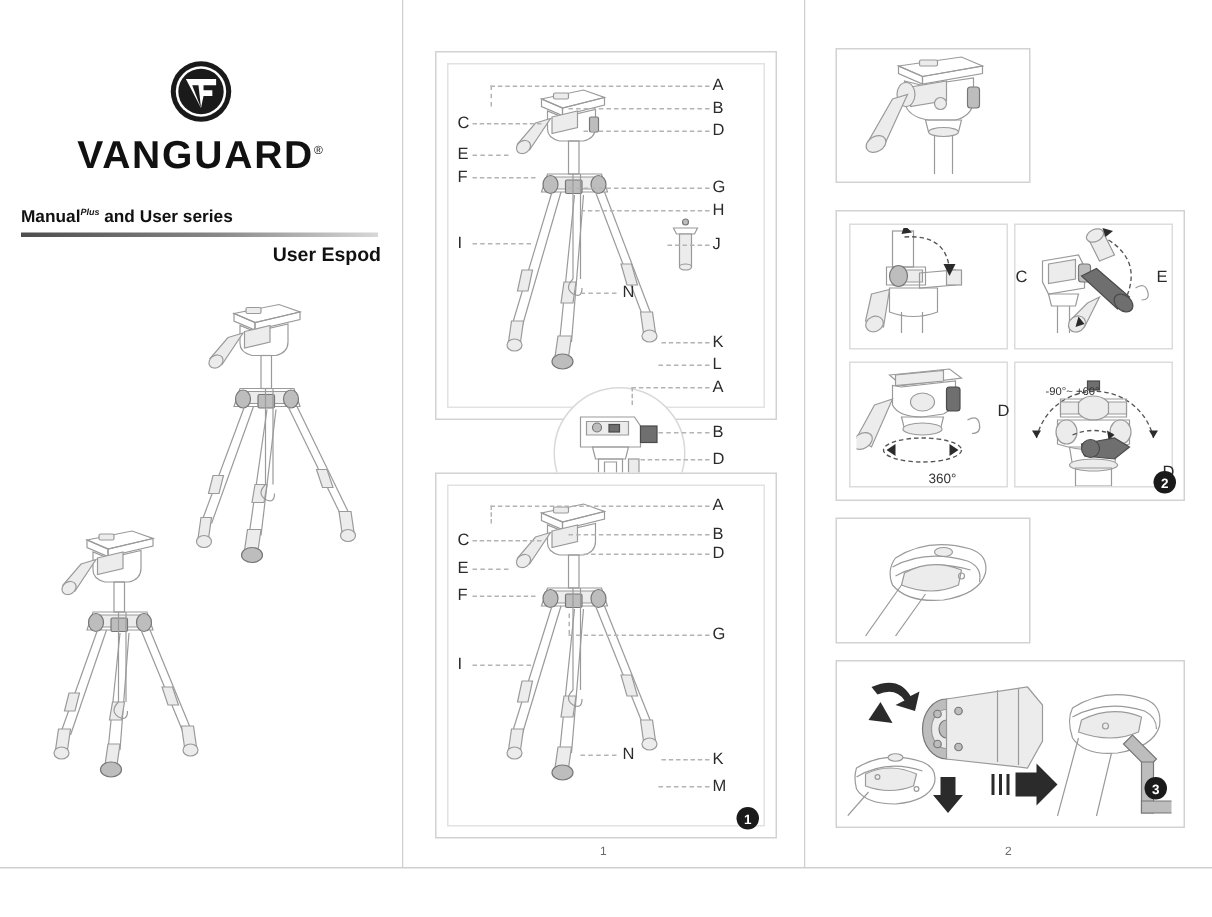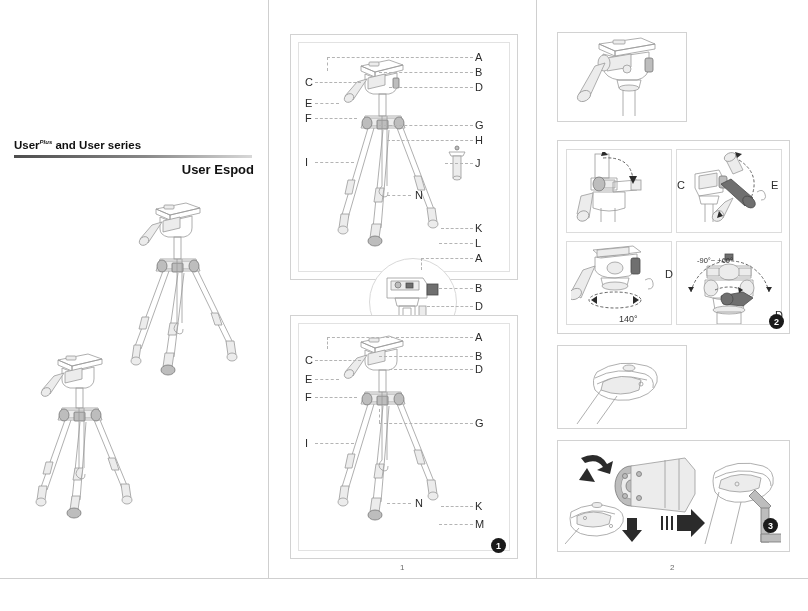--- a/index.html
+++ b/index.html
@@ -108,23 +108,35 @@
   .arrow-d{fill:#2b2b2b;}
   .dash{fill:none;stroke:#555;stroke-width:.9;stroke-dasharray:3 2;}
 </style>
 </head>
 <body>
 
 <div class="viewer">
 
   <div class="page" id="page-cover">
 
+    <div class="logo-wrap">
+      <svg class="logo-mark" viewBox="0 0 100 100">
+        <circle cx="50" cy="50" r="48" fill="#1a1a1a"></circle>
+        <circle cx="50" cy="50" r="40" fill="#fff"></circle>
+        <circle cx="50" cy="50" r="36" fill="#1a1a1a"></circle>
+        <path d="M26 30 L74 30 L74 40 L54 40 L54 48 L68 48 L68 57 L54 57 L50 76 Z" fill="#fff"></path>
+        <path d="M36 40 L50 76 L46 40 Z" fill="#1a1a1a"></path>
+      </svg>
+      <div class="brand">
+        <span>VANGUARD</span><span class="reg">®</span>
+      </div>
+    </div>
 
     <div class="series-line">
-      <span>User</span><sup>Plus</sup><span> and User series</span>
+      <span>Manual</span><sup>Plus</sup><span> and User series</span>
     </div>
     <div class="rule-grad"></div>
     <div class="user-manual">User Espod</div>
 
     <svg class="tripod" id="tripod-big" viewBox="0 0 150 200">
       <g>
 
         <path class="ln" d="M48 14 L78 8 L92 13 L62 20 Z"></path>
         <path class="ln" d="M48 14 L48 19 L62 25 L62 20 Z"></path>
         <path class="ln" d="M62 20 L92 13 L92 18 L62 25 Z"></path>
@@ -466,21 +478,21 @@
       <path class="ln" d="M30 34 L58 34 L56 42 L32 42 Z"></path>
       <ellipse class="fl-l" cx="44" cy="42" rx="13" ry="4"></ellipse>
       <path class="fl-l" d="M12 26 L24 22 L10 54 L0 48 Z"></path>
       <ellipse class="fl-l" cx="4" cy="50" rx="7" ry="5" transform="rotate(-32 4 50)"></ellipse>
       <ellipse class="dash" cx="44" cy="56" rx="26" ry="8"></ellipse>
       <path class="arrow-d" d="M20 56 l6 -4 l0 8 Z"></path>
       <path class="arrow-d" d="M68 56 l-6 -4 l0 8 Z"></path>
       <path class="ln" d="M74 36 q7 -4 8 3 q1 6 -5 6"></path>
     </svg>
     <div class="step-letter" style="left:128px;top:268px">D</div>
-    <div class="dim-label" style="left:82px;top:314px;font-size:9px">140°</div>
+    <div class="dim-label" style="left:82px;top:314px;font-size:9px">360°</div>
 
     <svg style="position:absolute;left:148px;top:252px;width:90px;height:72px" viewBox="0 0 90 72">
       <path class="dash" d="M6 40 A40 40 0 0 1 84 40"></path>
       <path class="arrow-d" d="M6 40 l-3 -5 l6 0 Z"></path>
       <path class="arrow-d" d="M84 40 l-3 -5 l6 0 Z"></path>
       <rect class="fl-d" x="40" y="2" width="8" height="6"></rect>
       <path class="ln" d="M22 14 L66 14 L66 26 L22 26 Z"></path>
       <ellipse class="fl-l" cx="44" cy="20" rx="11" ry="8"></ellipse>
       <path class="fl-l" d="M22 16 L34 16 L34 24 L22 24 Z"></path>
       <path class="fl-l" d="M54 16 L66 16 L66 24 L54 24 Z"></path>

